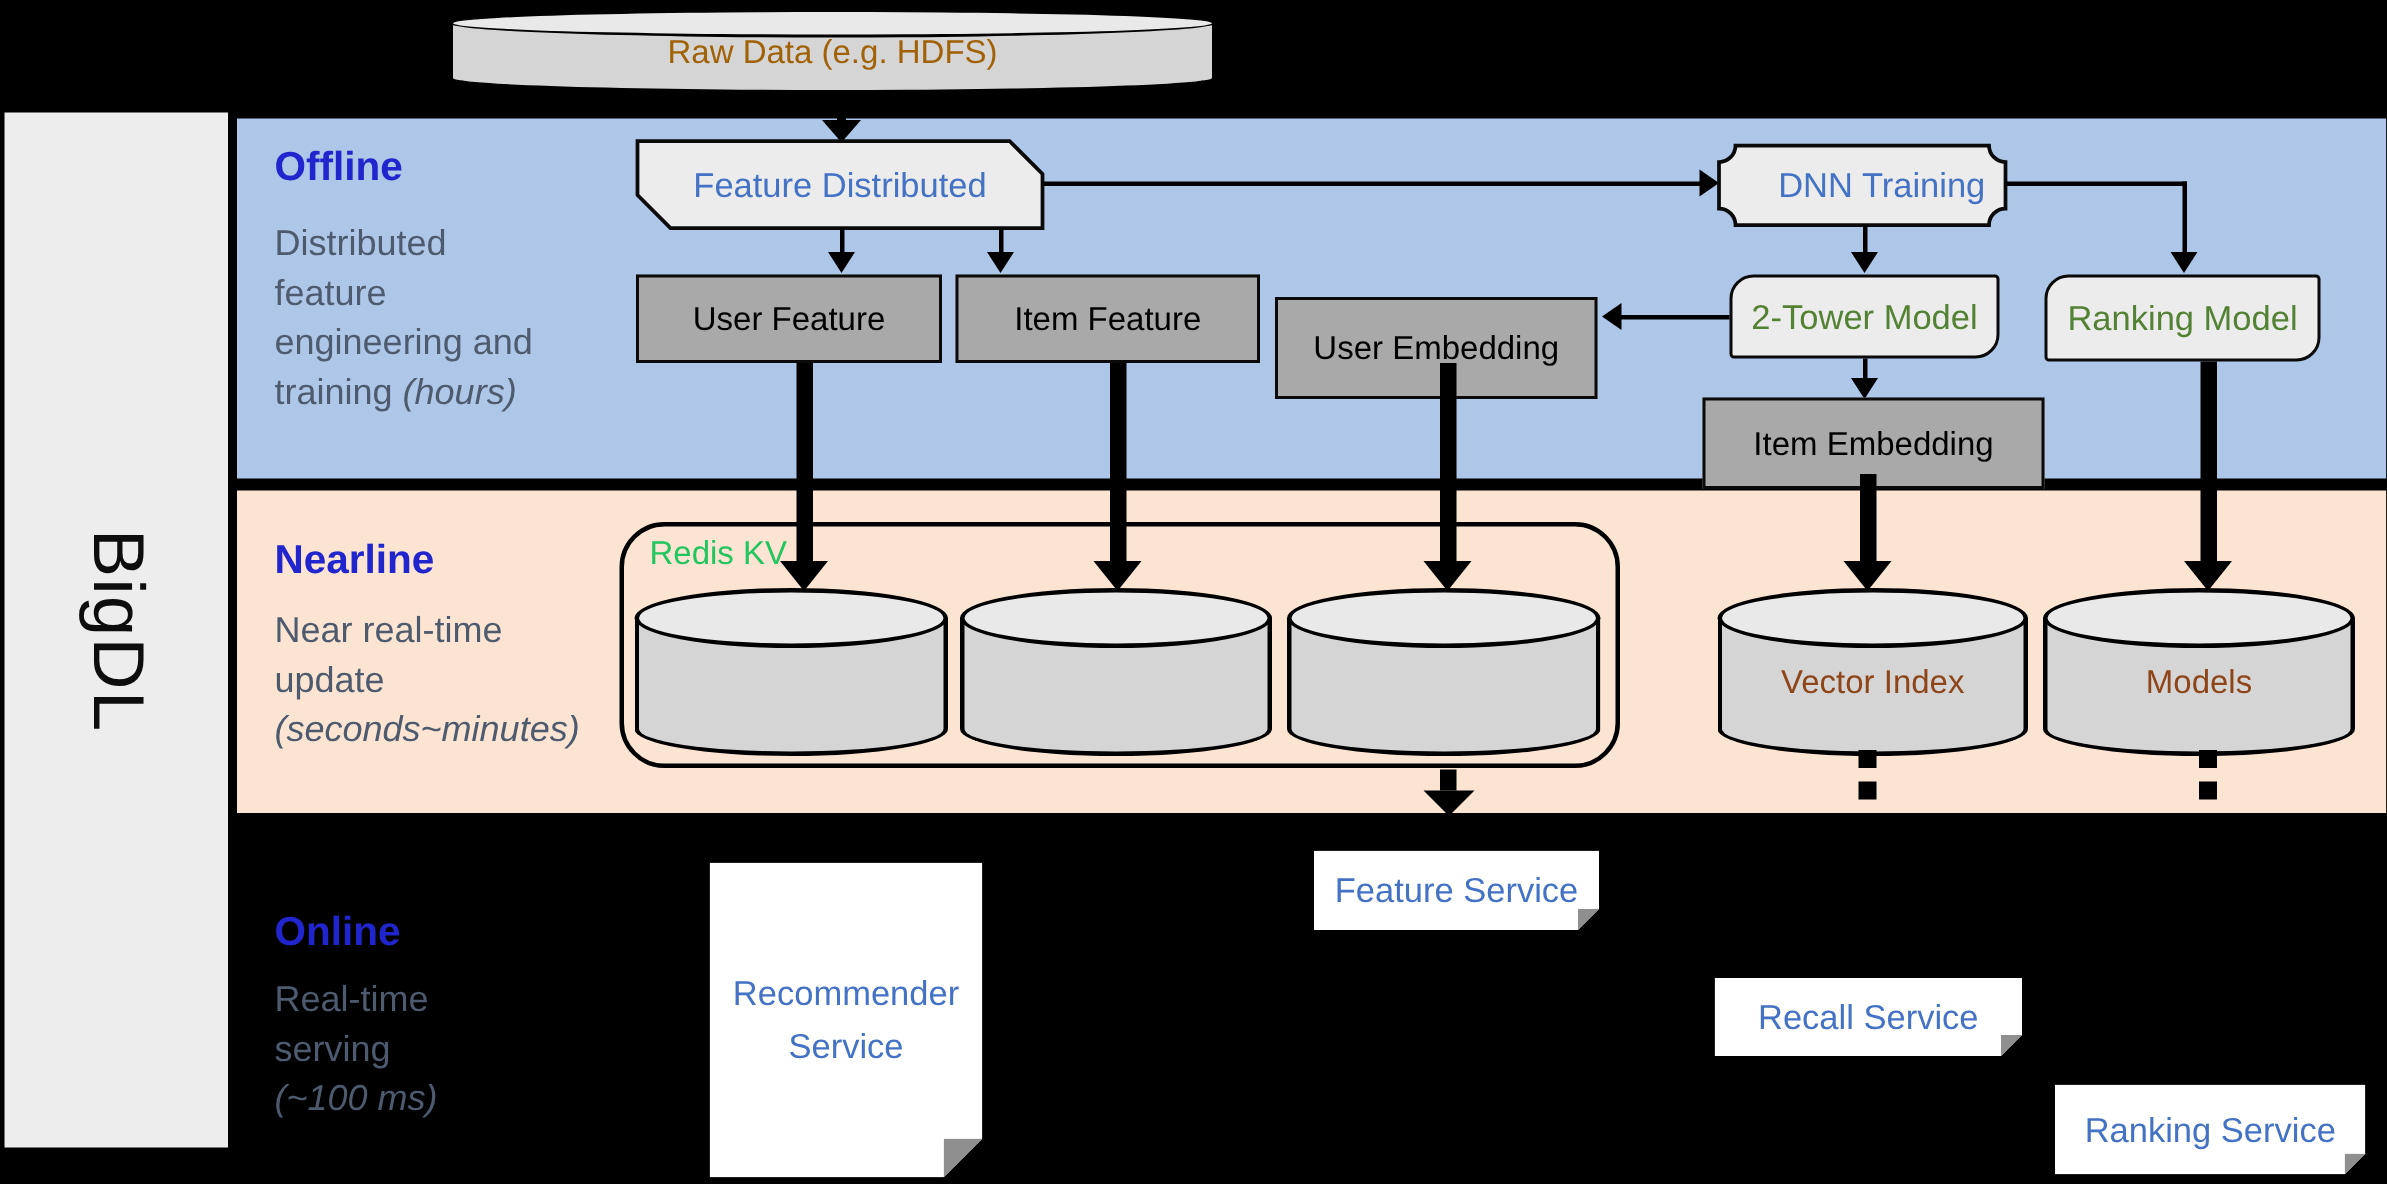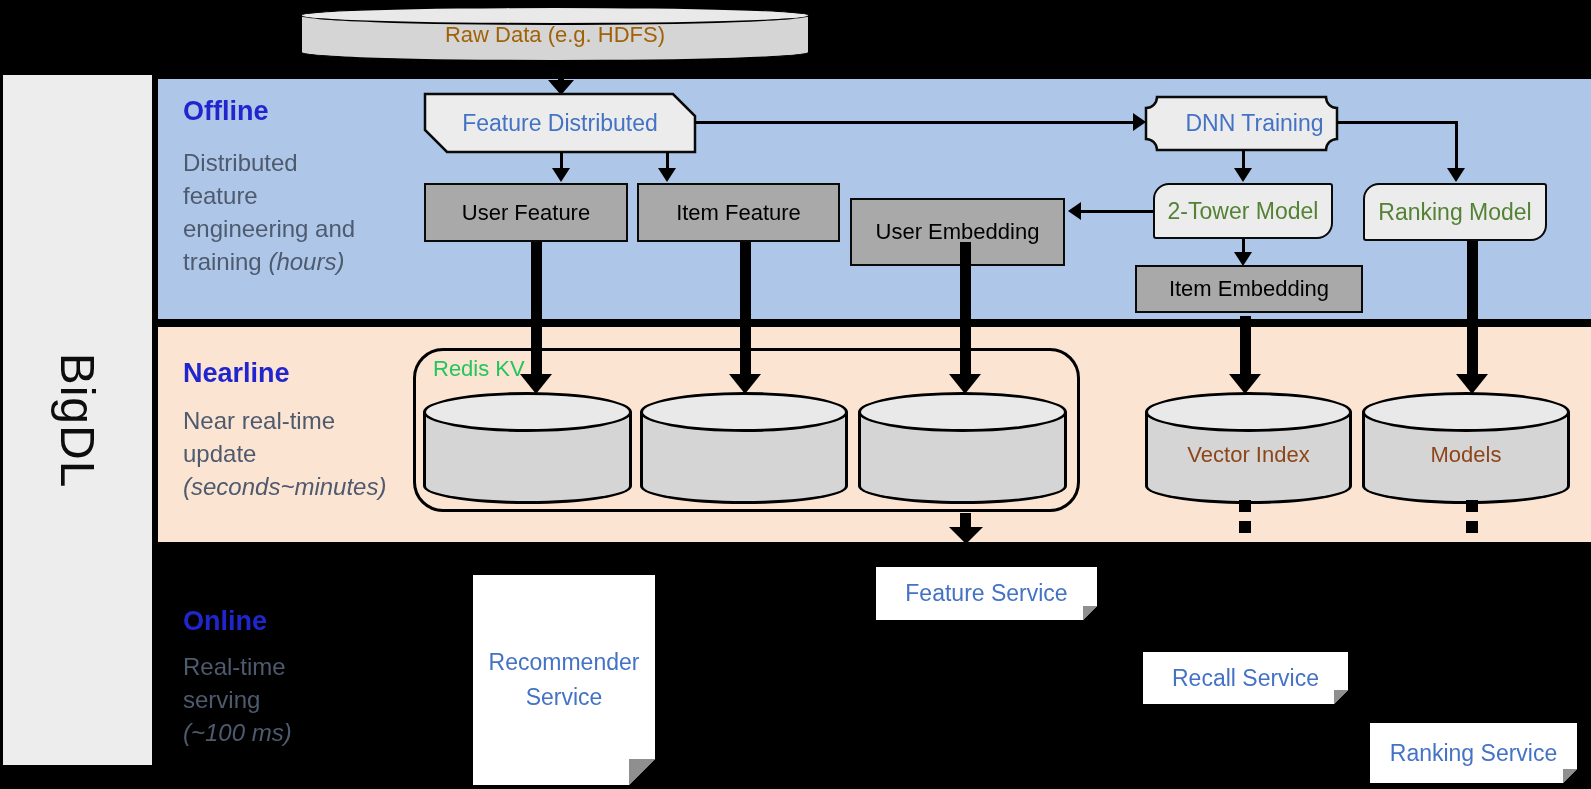--- a/index.html
+++ b/index.html
@@ -126,21 +126,21 @@
   <div class="abs node node-round" style="left:1363px;top:183px;width:184px;height:58px;">
     <span>Ranking Model</span>
   </div>
 
   <div class="ln" style="left:1080px;top:210px;width:73px;height:3px;"></div>
   <div class="tri tri-left-sm" style="left:1068px;top:202px;"></div>
 
   <div class="ln" style="left:1242px;top:239px;width:3px;height:14px;"></div>
   <div class="tri tri-down-sm" style="left:1234px;top:252px;"></div>
 
-  <div class="abs node node-gray" style="left:1135px;top:265px;width:228px;height:48px;">
+  <div class="abs node node-gray" style="left:1135px;top:265px;width:228px;height:61px;">
     <span>Item Embedding</span>
   </div>
 
   <div class="ln" style="left:531px;top:242px;width:11px;height:134px;"></div>
   <div class="tri tri-down-lg" style="left:520px;top:374px;"></div>
   <div class="ln" style="left:740px;top:242px;width:11px;height:134px;"></div>
   <div class="tri tri-down-lg" style="left:729px;top:374px;"></div>
   <div class="ln" style="left:960px;top:242px;width:11px;height:134px;"></div>
   <div class="tri tri-down-lg" style="left:949px;top:374px;"></div>
   <div class="ln" style="left:1240px;top:316px;width:11px;height:60px;"></div>
@@ -182,21 +182,21 @@
   <div class="dot" style="left:1239px;top:521px;"></div>
   <div class="dot" style="left:1466px;top:500px;"></div>
   <div class="dot" style="left:1466px;top:521px;"></div>
 
   <div class="doc bigfold" style="left:473px;top:575px;width:182px;height:210px;">
     <div class="rec-label">
       <span>Recommender</span>
       <span>Service</span>
     </div>
   </div>
-  <div class="doc" style="left:876px;top:567px;width:221px;height:53px;">
+  <div class="doc" style="left:876px;top:567px;width:190px;height:53px;">
     <div class="svc-label">Feature Service</div>
   </div>
   <div class="doc" style="left:1143px;top:652px;width:205px;height:52px;">
     <div class="svc-label">Recall Service</div>
   </div>
   <div class="doc" style="left:1370px;top:723px;width:207px;height:60px;">
     <div class="svc-label">Ranking Service</div>
   </div>
 
   <div class="abs band-title" style="left:183px;top:96px;">Offline</div>

